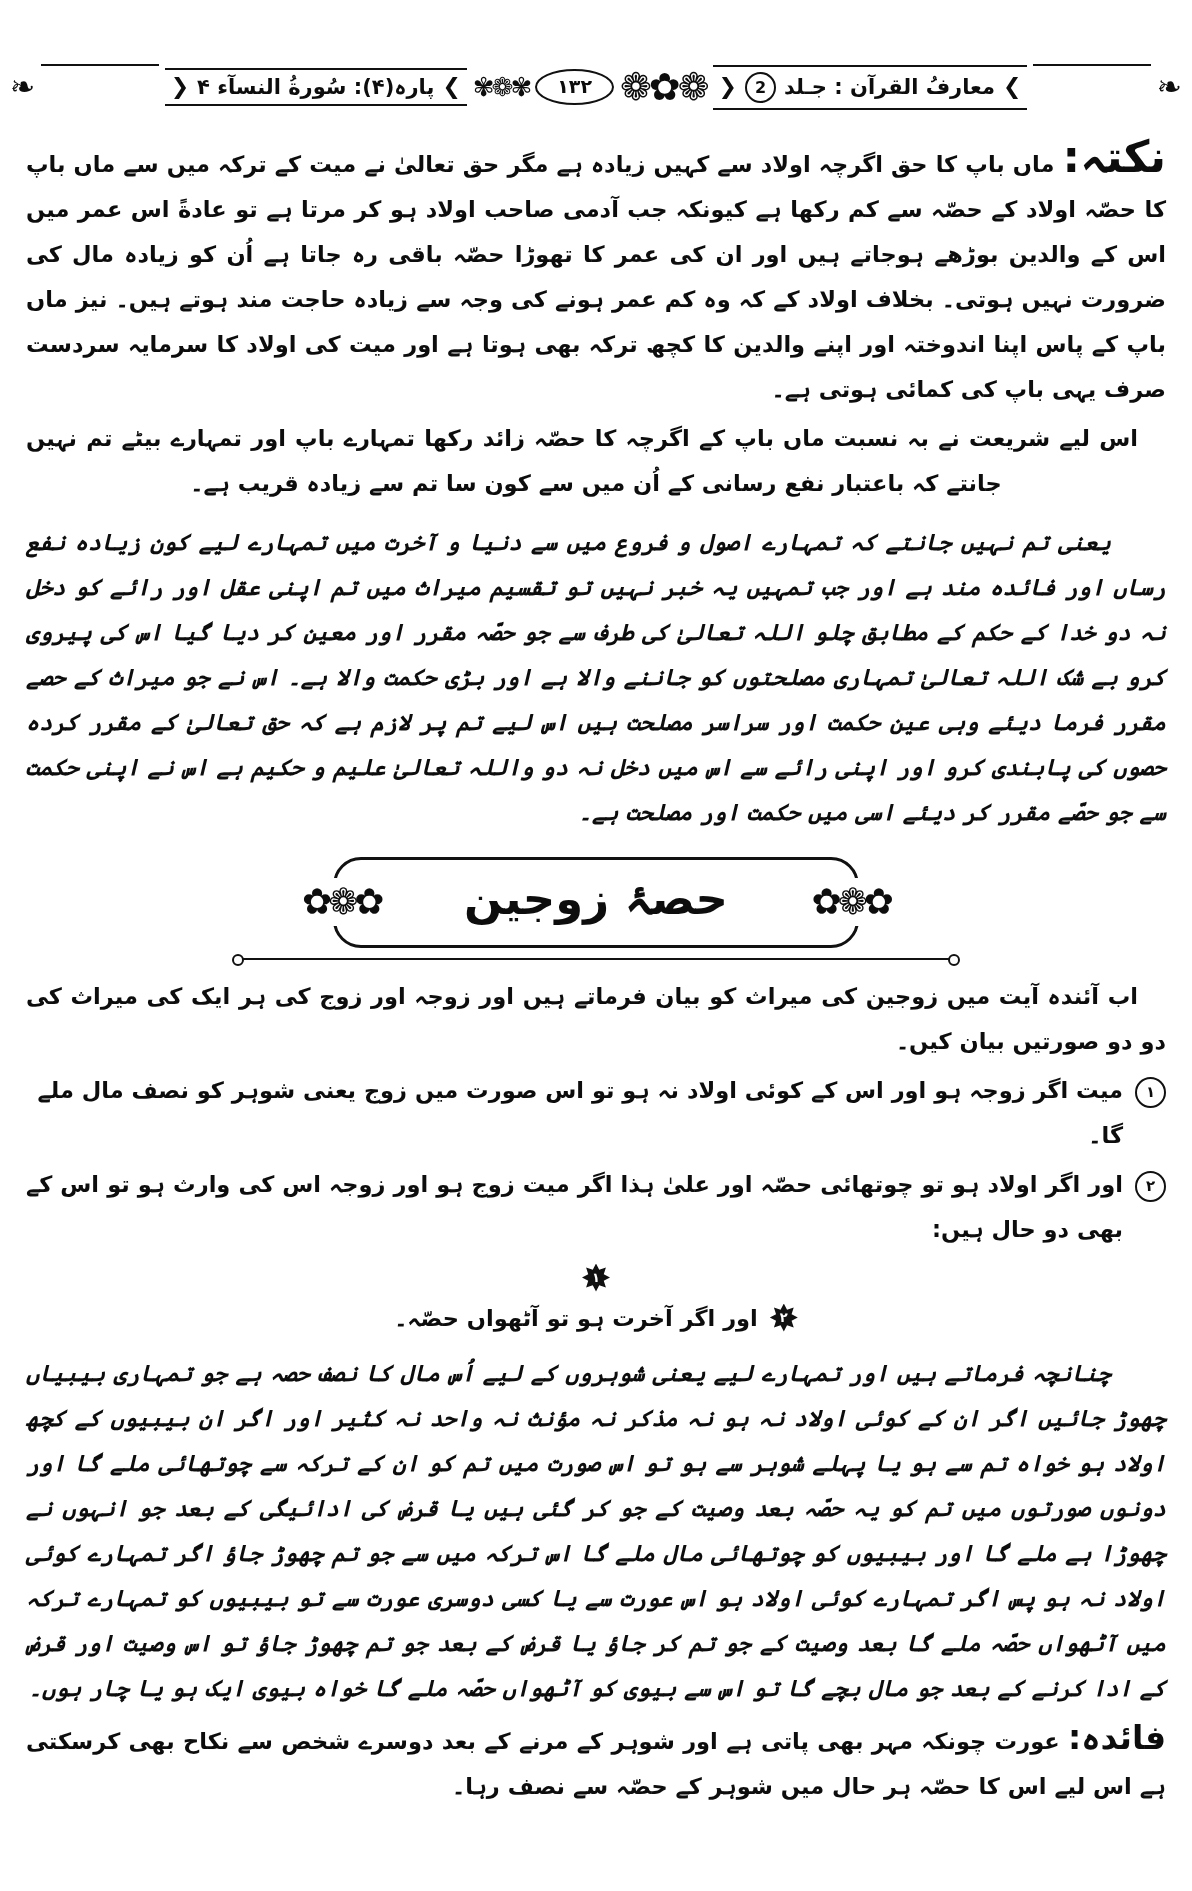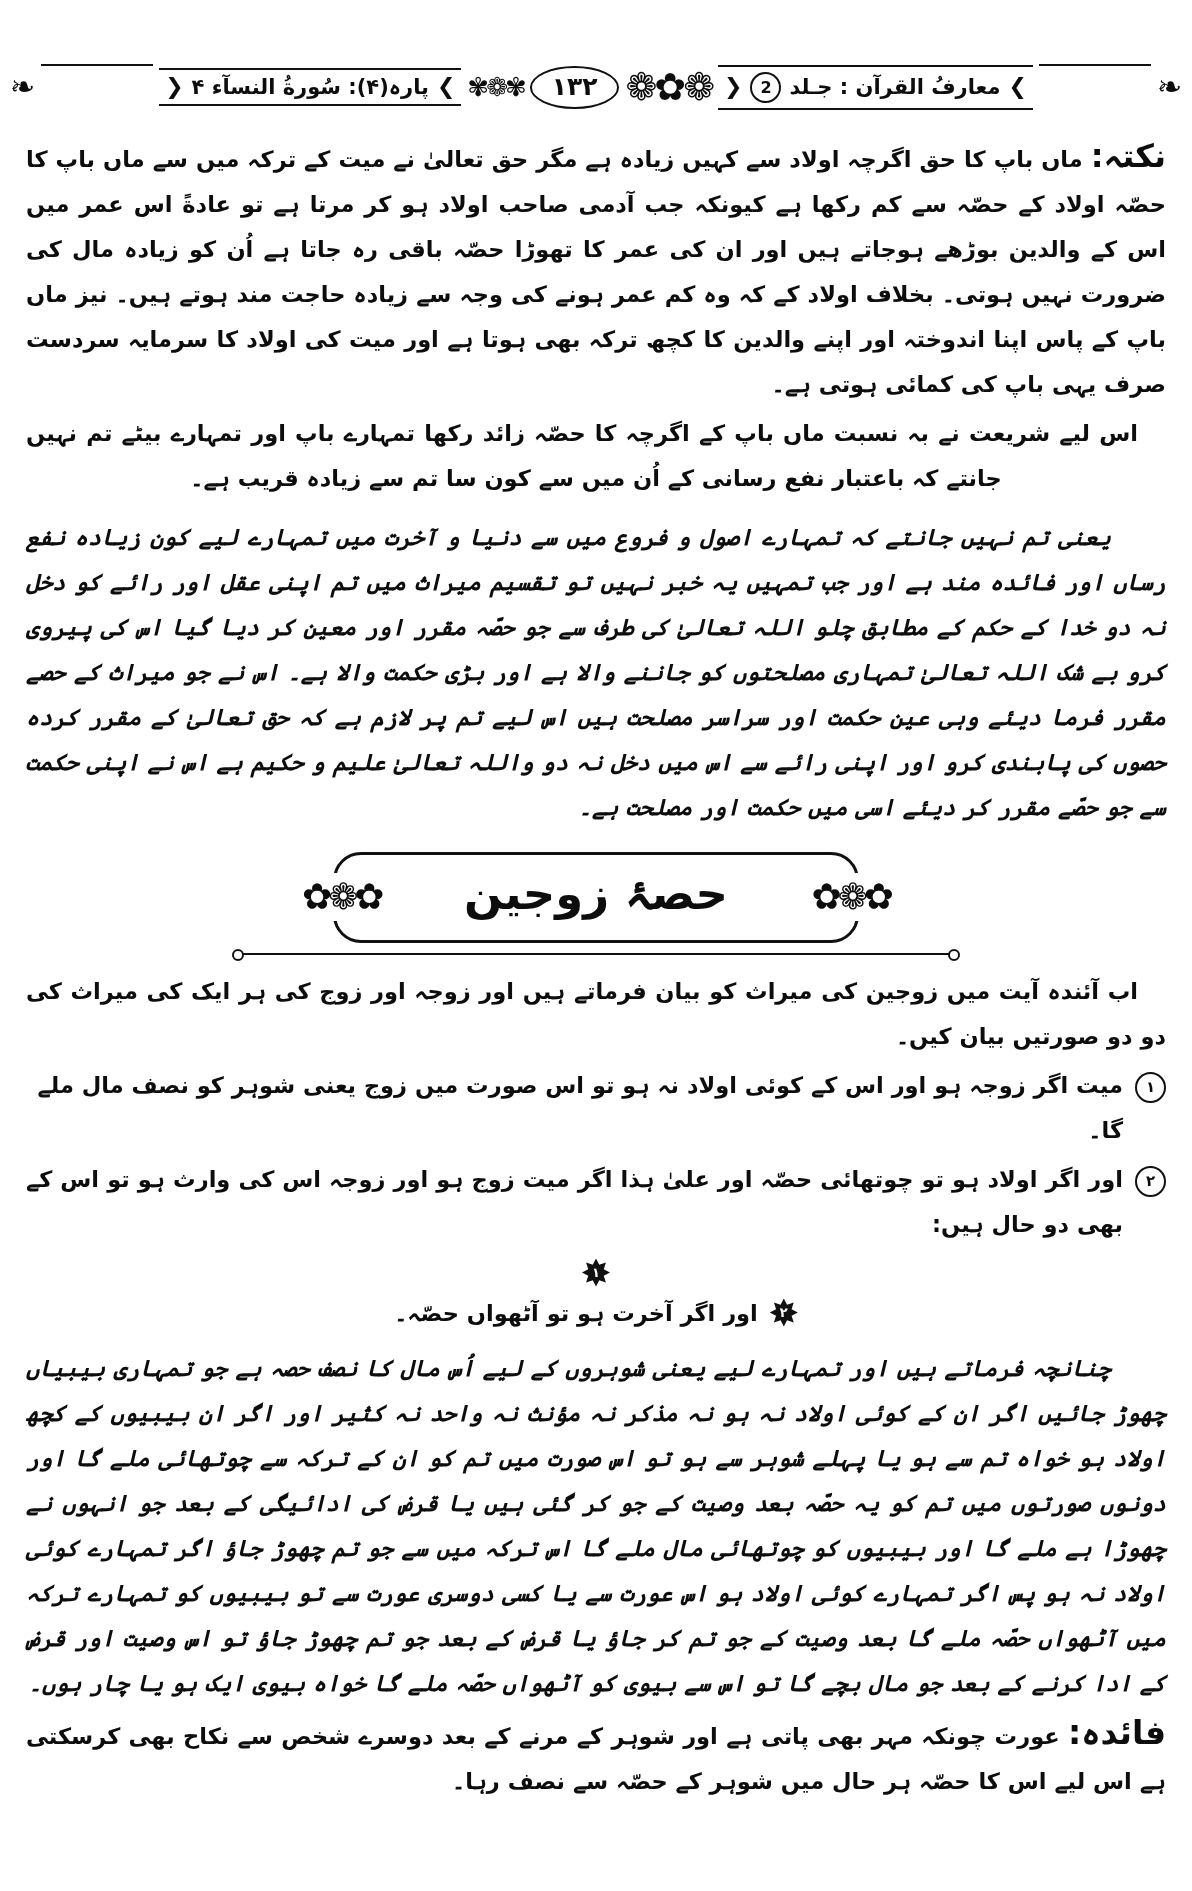--- a/index.html
+++ b/index.html
@@ -32,34 +32,34 @@
     font-weight:bold; font-size:21px;
     direction:rtl;
     white-space:nowrap;
   }
   .cartouche .end-orn { font-size:22px; line-height:1; font-weight:normal; }
   .rule { flex:1; border-top:2.5px solid #111; align-self:flex-start; margin-top:8px; min-width:8px; }
   .orn { font-size:26px; line-height:1; flex:none; letter-spacing:-3px; }
   .orn.big { font-size:38px; }
   .page-num {
     flex:none;
-    font-weight:bold; font-size:25px;
+    font-weight:bold; font-size:19px;
     border:2.5px solid #111; border-radius:50%;
     padding:4px 20px 6px 20px;
     direction:rtl;
   }
   .vol-badge {
     display:inline-flex; align-items:center; justify-content:center;
     width:27px; height:27px; border:2px solid #111; border-radius:50%;
     font-size:16px; font-weight:bold; flex:none;
   }
   
   .content { padding:10px 26px 0 26px; font-size:22.5px; line-height:45px; font-weight:bold; text-align:justify; }
   .content p { margin:0 0 4px 0; }
-  .lead { font-size:32px; font-weight:bold; }
+  .lead { font-size:44px; font-weight:bold; }
   .indent-sm { text-indent:28px; }
   .indent-md { text-indent:55px;font-style:italic; }
   .centered-last { text-align-last:center; }
   
   .section-wrap { margin:22px 0 14px 0; }
   .section-box {
     position:relative;
     width:520px; margin:0 auto;
     border:3.5px solid #111; border-radius:28px;
     text-align:center;

